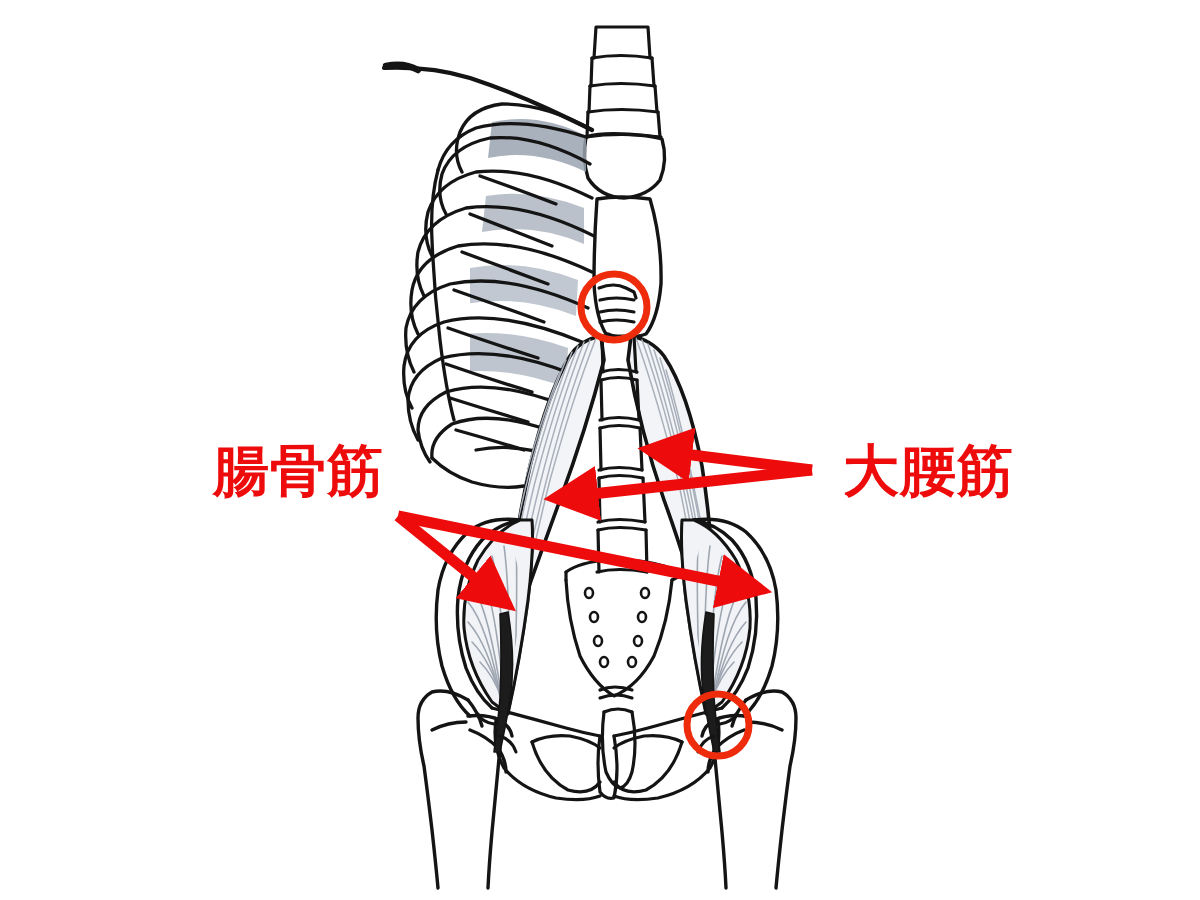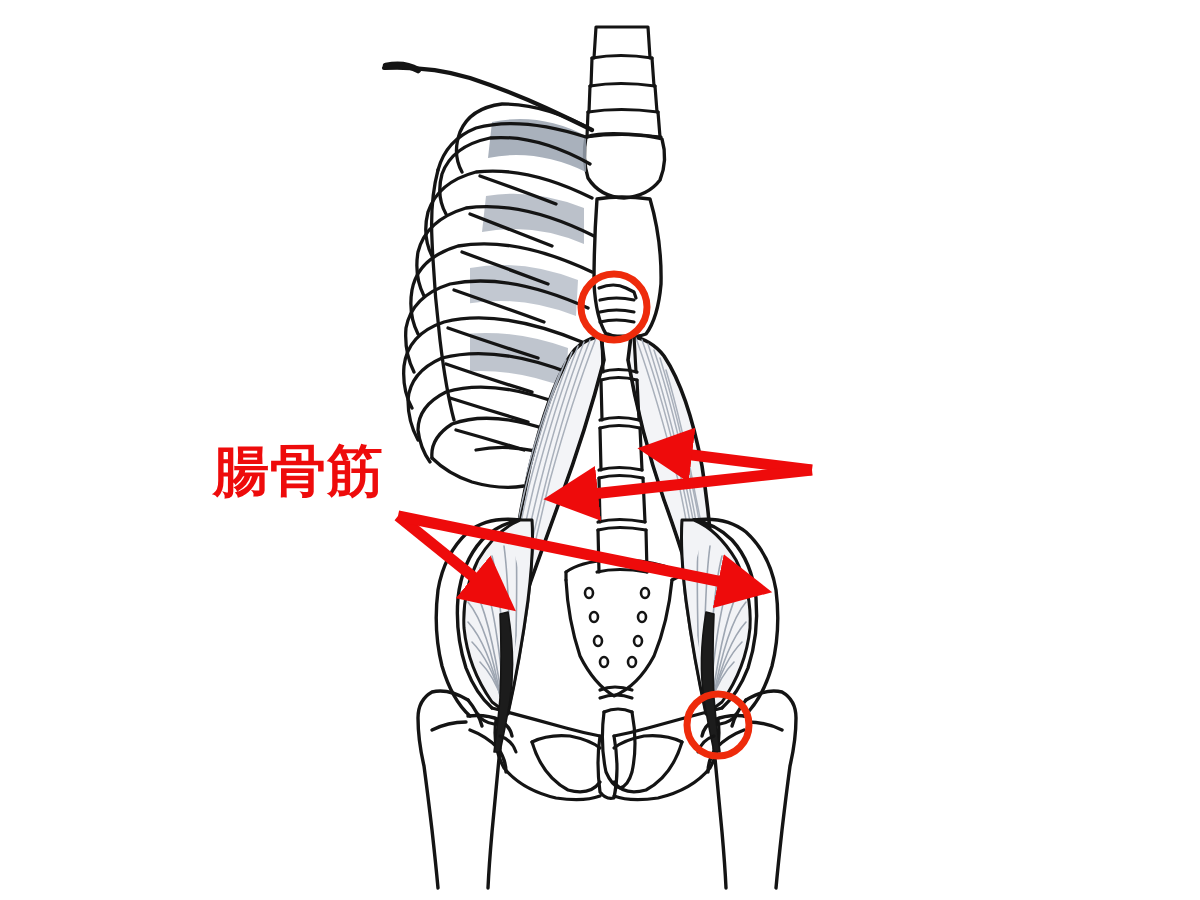--- a/index.html
+++ b/index.html
@@ -344,14 +344,15 @@
       <path d="M812,470 L668,452" stroke="#ee0b0b" stroke-width="11" fill="none" stroke-linecap="butt" marker-end="url(#arrowhead)"></path>
     </g>
     <g>
       <path d="M812,470 L574,496" stroke="#ee0b0b" stroke-width="11" fill="none" stroke-linecap="butt" marker-end="url(#arrowhead)"></path>
     </g>
 
   </svg>
 
   <div class="lbl" id="label-iliacus">腸骨筋</div>
 
+  <div class="lbl" id="label-psoas">大腰筋</div>
 
 </div>
 
 </body></html>

